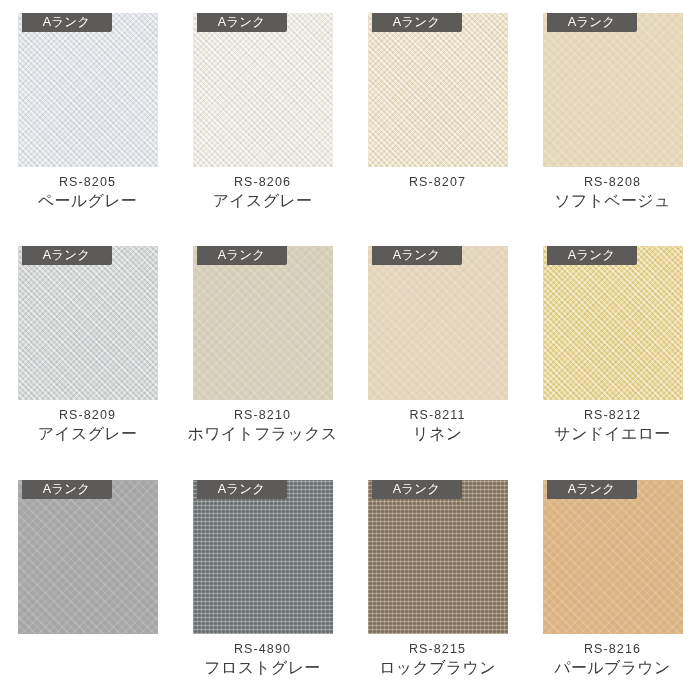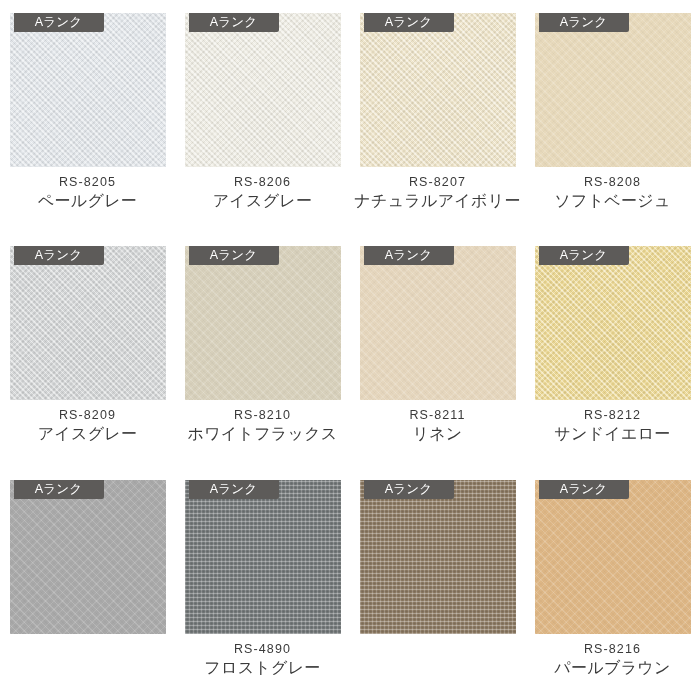--- a/index.html
+++ b/index.html
@@ -25,21 +25,21 @@
     height: 233.33px;
     box-sizing: border-box;
     display: flex;
     flex-direction: column;
     align-items: center;
   }
 
   
   .swatch {
     position: relative;
-    width: 156px;
+    width: 140px;
     height: 154px;
     margin-top: 13px;
     overflow: hidden;
     background-repeat: repeat;
   }
 
   
   .swatch .weave {
     position: absolute;
     inset: 0;
@@ -143,21 +143,20 @@
         <div class="name">アイスグレー</div>
       </div>
     </div>
     <div class="cell">
       <div class="swatch " style="background: rgb(237, 227, 200);">
         <div class="weave"></div>
         <div class="rank-badge" style="background: rgb(93, 91, 89); color: rgb(255, 255, 255);">Aランク</div>
       </div>
       <div class="caption">
         <div class="code">RS-8207</div>
-        <div class="name">ナチュラルアイボリー</div>
       </div>
     </div>
     <div class="cell">
       <div class="swatch smooth" style="background: rgb(231, 217, 187);">
         <div class="weave"></div>
         <div class="rank-badge" style="background: rgb(93, 91, 89); color: rgb(255, 255, 255);">Aランク</div>
       </div>
       <div class="caption">
         <div class="code">RS-8208</div>
         <div class="name">ソフトベージュ</div>
@@ -217,20 +216,24 @@
       <div class="caption">
         <div class="code">RS-4890</div>
         <div class="name">フロストグレー</div>
       </div>
     </div>
     <div class="cell">
       <div class="swatch coarse" style="background: rgb(140, 122, 99);">
         <div class="weave"></div>
         <div class="rank-badge" style="background: rgb(93, 91, 89); color: rgb(255, 255, 255);">Aランク</div>
       </div>
+      <div class="caption">
+        <div class="code">RS-8215</div>
+        <div class="name">ロックブラウン</div>
+      </div>
     </div>
     <div class="cell">
       <div class="swatch smooth" style="background: rgb(221, 182, 133);">
         <div class="weave"></div>
         <div class="rank-badge" style="background: rgb(93, 91, 89); color: rgb(255, 255, 255);">Aランク</div>
       </div>
       <div class="caption">
         <div class="code">RS-8216</div>
         <div class="name">パールブラウン</div>
       </div>

